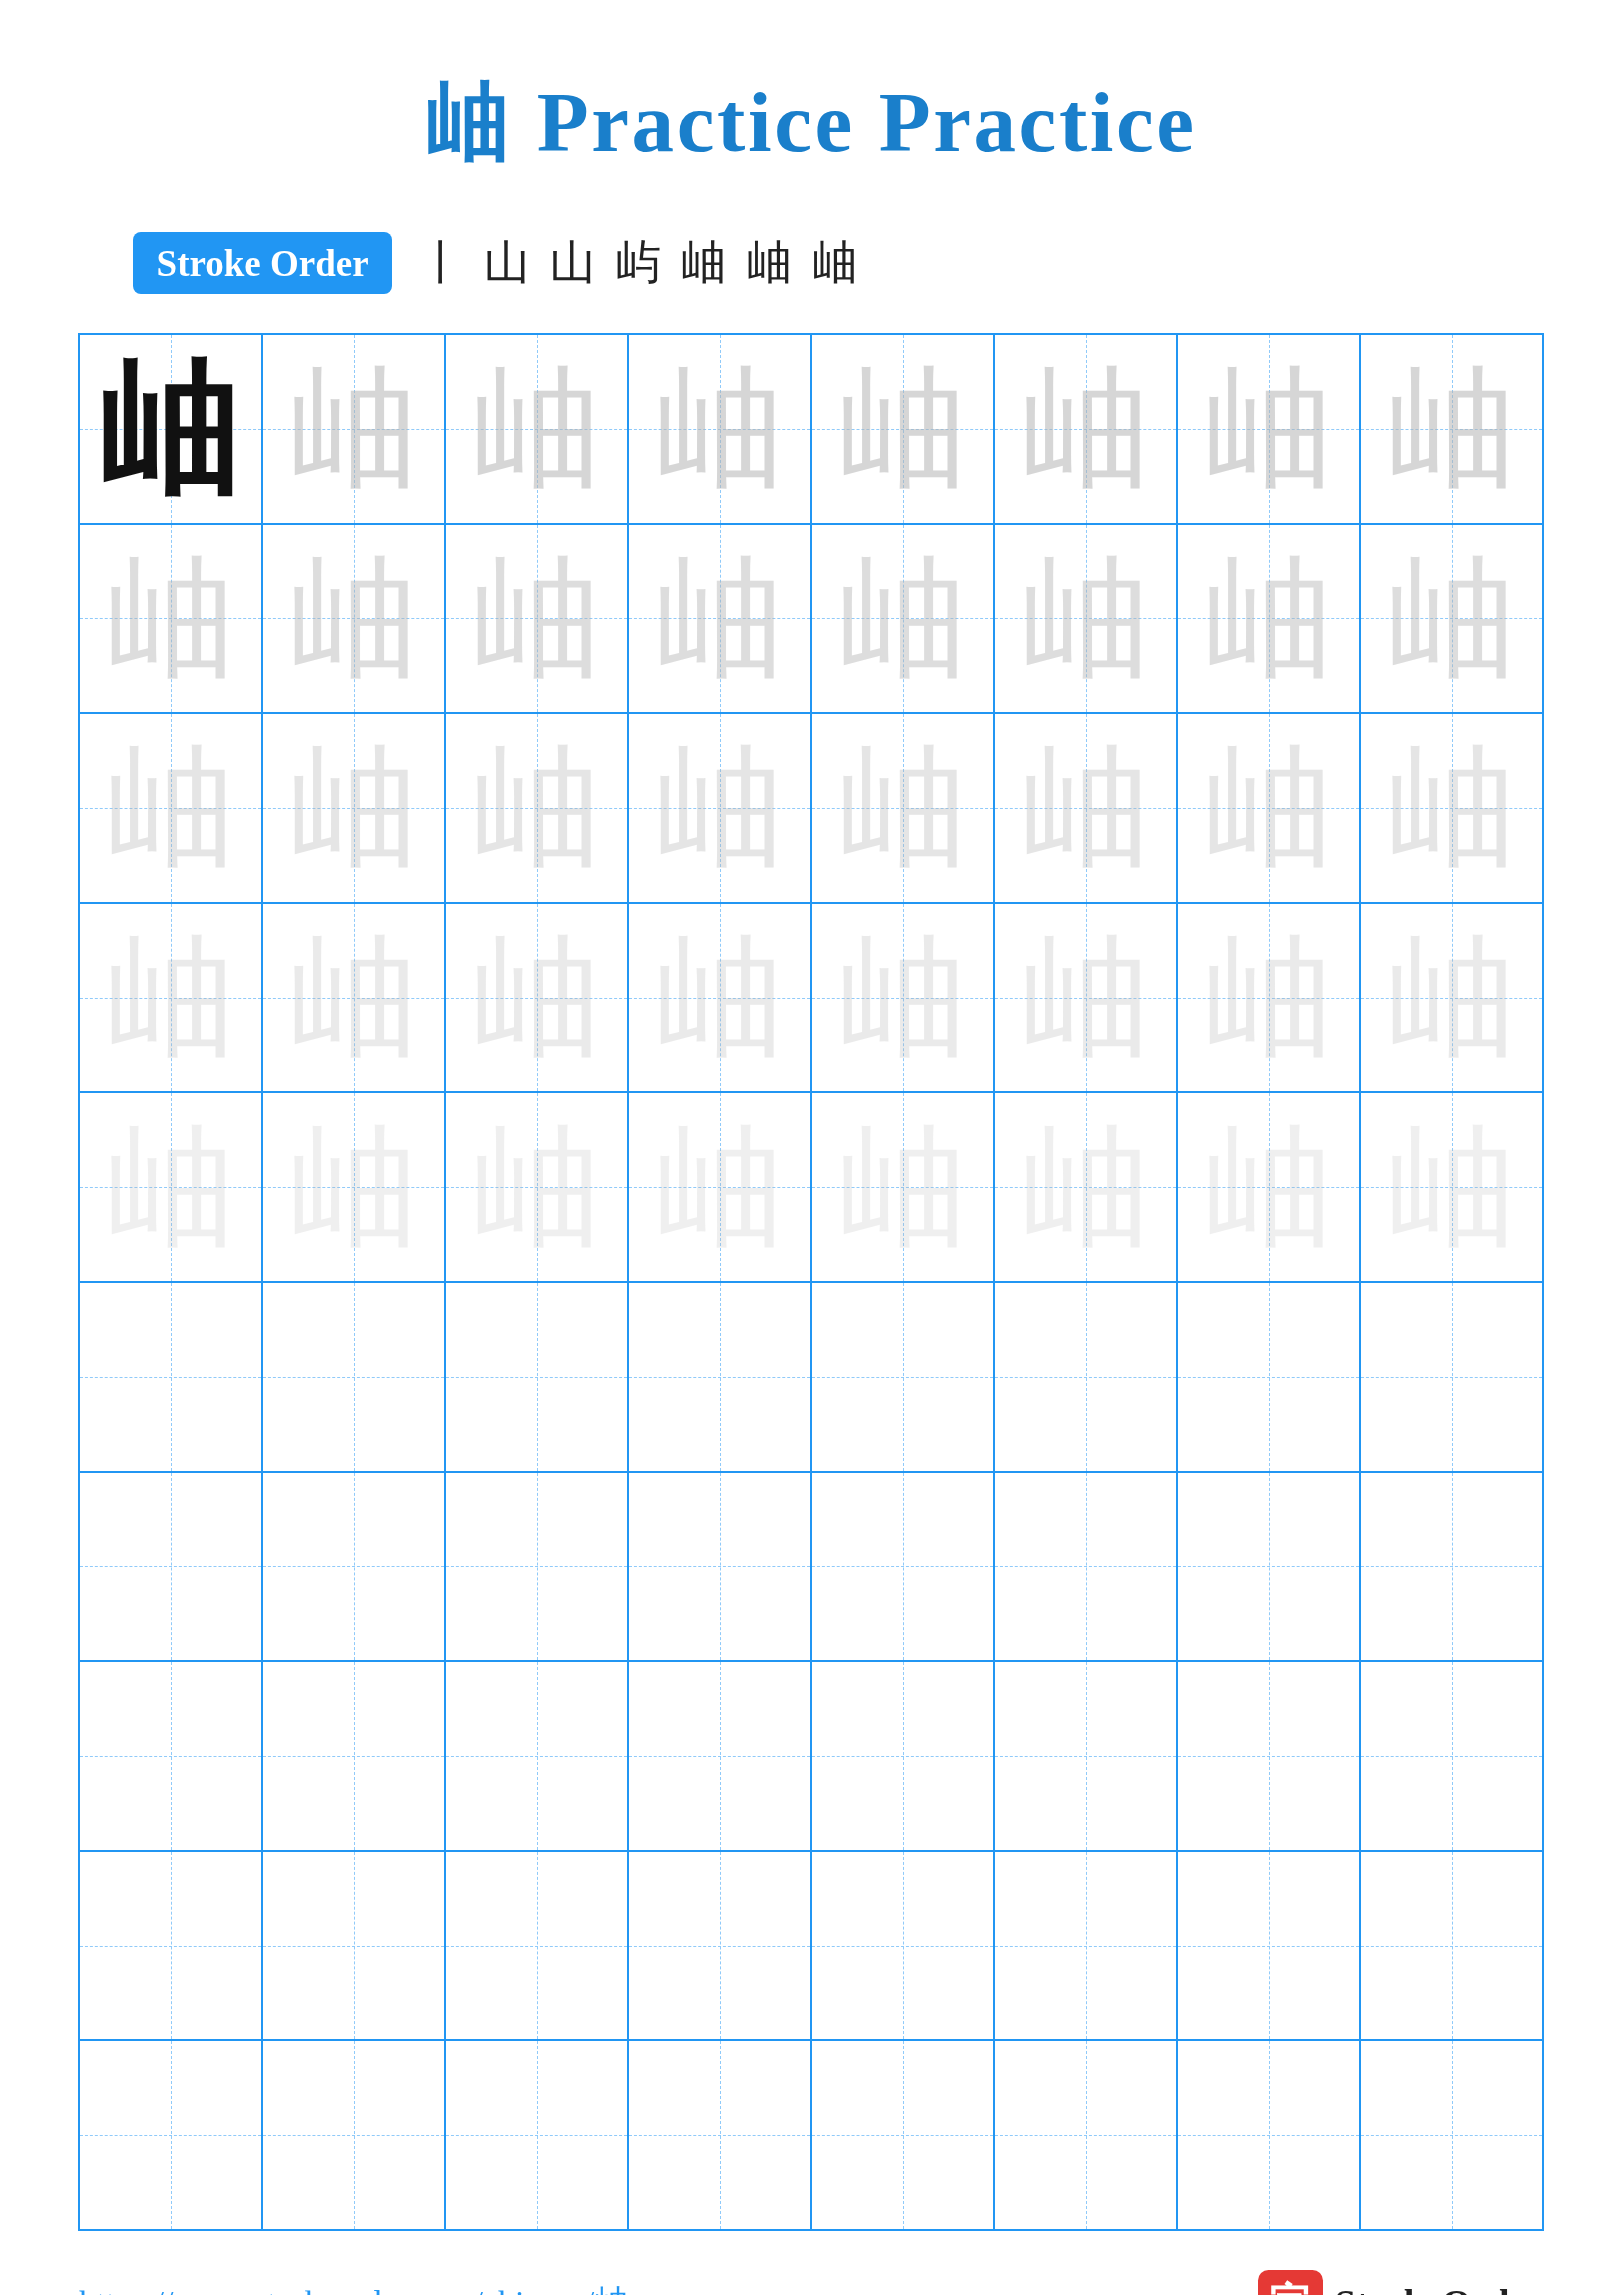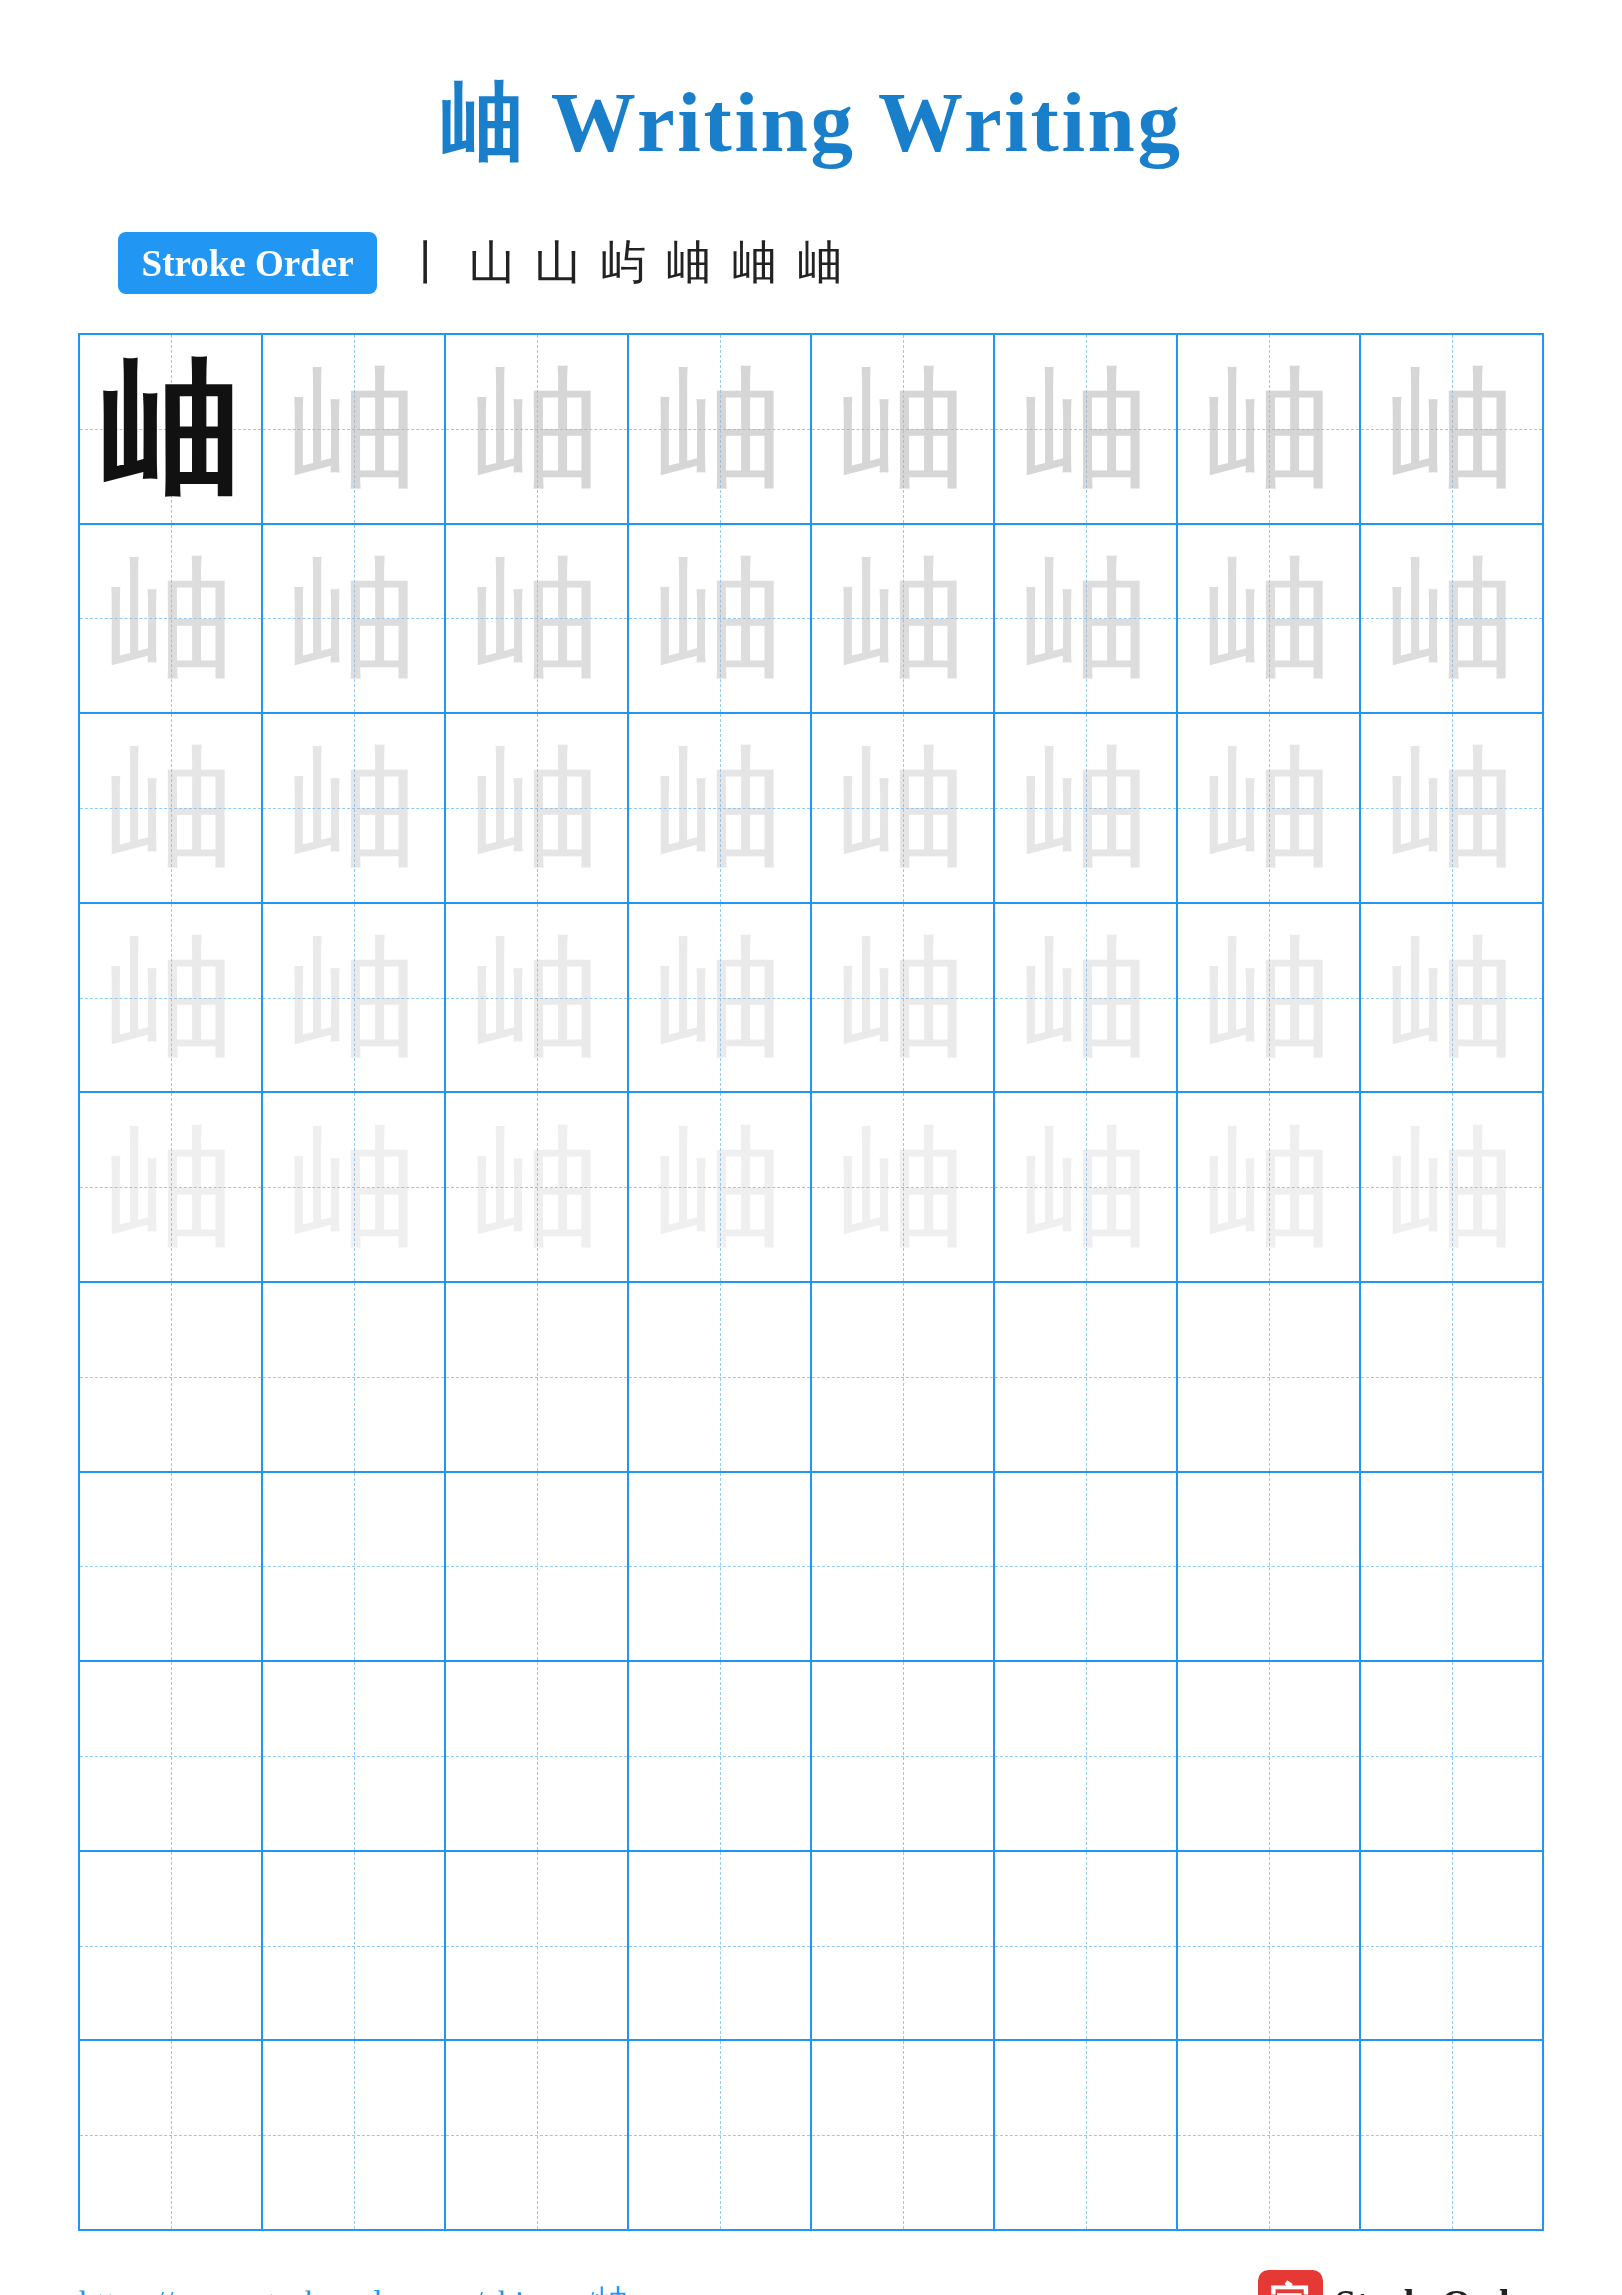--- a/index.html
+++ b/index.html
@@ -35,21 +35,21 @@
     .title-char {
       color: #1a7fcb;
     }
 
     .stroke-order-row {
       display: flex;
       align-items: center;
       gap: 26px;
       margin-bottom: 39px;
       align-self: flex-start;
-      margin-left: 39px;
+      margin-left: 54px;
     }
 
     .stroke-order-badge {
       background: #2196f3;
       color: #fff;
       font-size: 37px;
       font-weight: bold;
       padding: 9.2px 23.6px;
       border-radius: 7.9px;
       white-space: nowrap;
@@ -182,21 +182,21 @@
       font-size: 42px;
       font-weight: bold;
     }
   </style>
 </head>
 <body>
 
 <div class="page">
 
   <h1 class="title">
-    <span class="title-char">岫</span><span> Writing Writing</span>
+    <span class="title-char">岫</span><span> Practice Practice</span>
   </h1>
 
   <div class="stroke-order-row">
     <div class="stroke-order-badge">Stroke Order</div>
     <div class="stroke-sequence">
       <span class="stroke-seq-char">丨</span>
       <span class="stroke-seq-char">山</span>
       <span class="stroke-seq-char">山</span>
       <span class="stroke-seq-char">屿</span>
       <span class="stroke-seq-char">岫</span>

